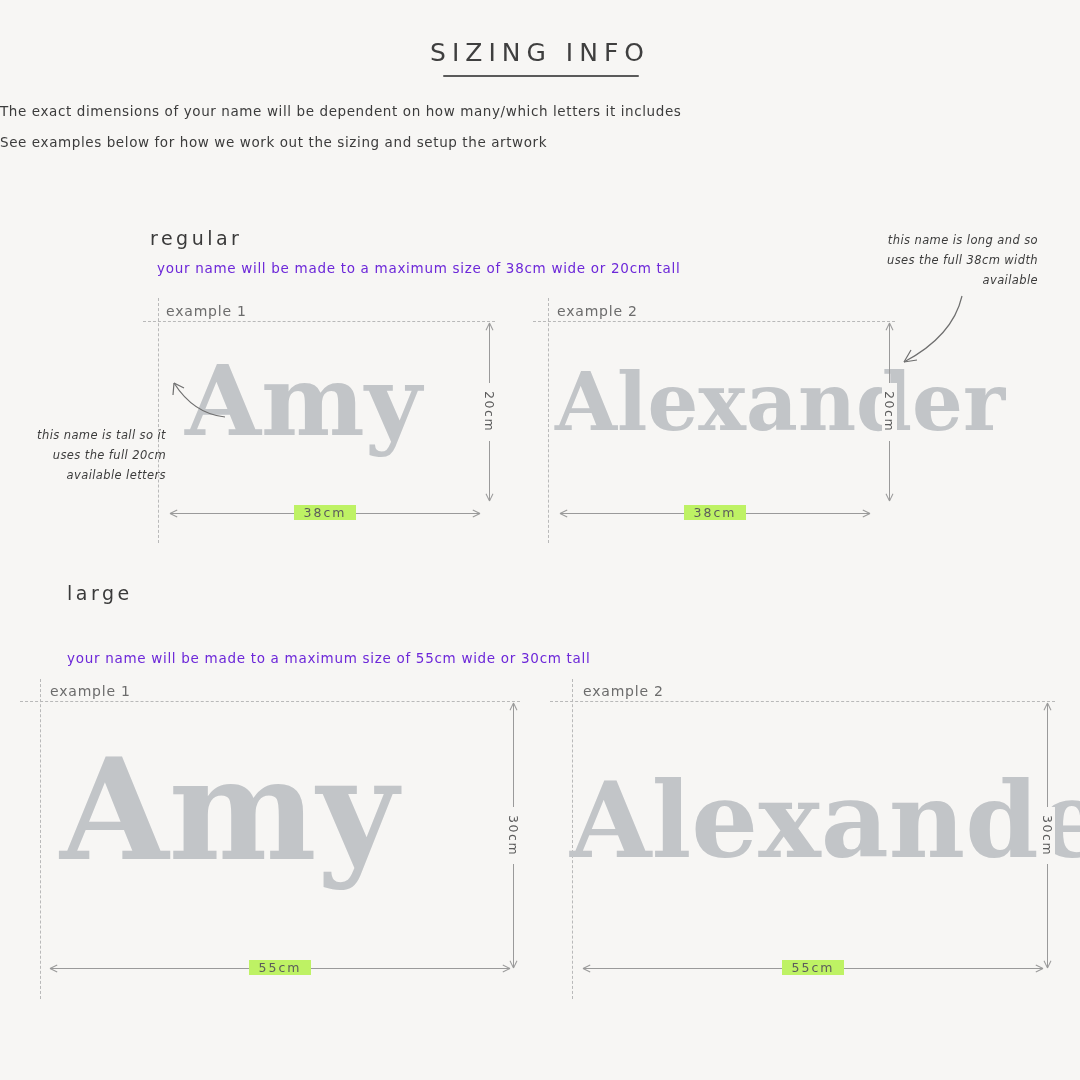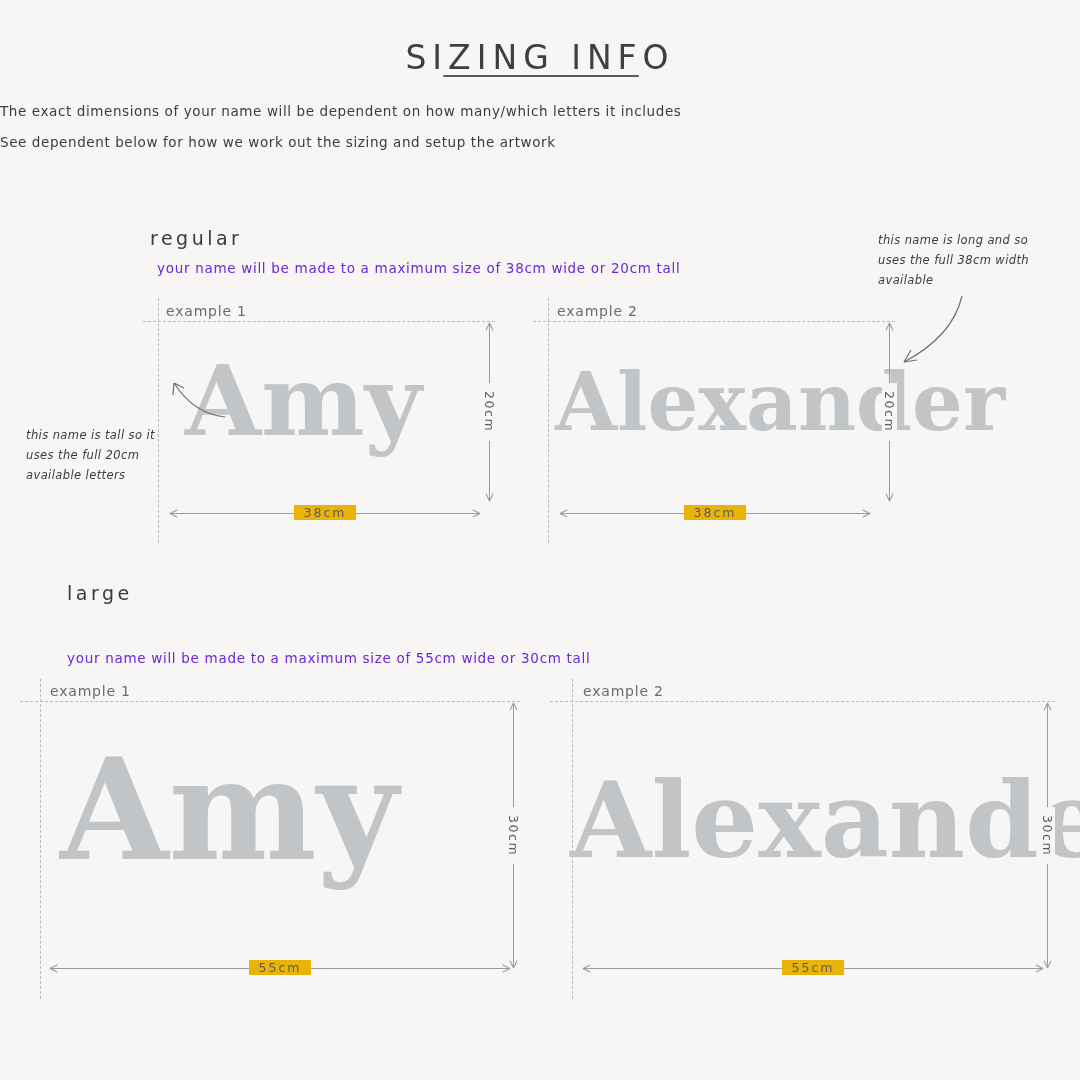--- a/index.html
+++ b/index.html
@@ -16,21 +16,21 @@
     overflow: hidden;
   }
 
   
   .page-title {
     position: absolute;
     top: 38px;
     left: 0;
     width: 1080px;
     text-align: center;
-    font-size: 33px;
+    font-size: 25px;
     letter-spacing: 6px;
     color: #3f3f3f;
     font-family: "DejaVu Sans", sans-serif;
   }
   .title-rule {
     position: absolute;
     top: 75px;
     left: 443px;
     width: 196px;
     height: 2px;
@@ -114,21 +114,21 @@
   .meas-h .cap.right::before { top: 5px; right: 0; left: auto; transform: rotate(-26deg); transform-origin: right center; }
   .meas-h .cap.right::after  { top: 5px; right: 0; left: auto; transform: rotate(26deg); transform-origin: right center; }
   .meas-h .label-wrap {
     position: absolute;
     left: 0; width: 100%;
     top: -1px;
     display: flex;
     justify-content: center;
   }
   .meas-h .label-wrap span {
-    background: #eab308;
+    background: #bef264;
     padding: 0 10px;
     font-size: 12.5px;
     letter-spacing: 2px;
     color: #5c5c5c;
     transform: translateY(-2px);
   }
 
   .meas-v {
     position: absolute;
     width: 10px;
@@ -179,41 +179,41 @@
 
   
   .note {
     position: absolute;
     font-size: 11.5px;
     line-height: 1.75;
     color: #3c3c3c;
     letter-spacing: 0.4px;
     font-style: italic;
   }
-  .note.center { text-align: left; }
+  .note.center { text-align: right; }
 
   
   .name-art {
     position: absolute;
     color: #c2c5c8;
     font-family: "DejaVu Serif", serif;
     font-weight: 700;
     white-space: nowrap;
     line-height: 1;
     user-select: none;
   }
   svg { display: block; }
 </style>
 </head>
 <body>
 
 <div class="page-title">SIZING INFO</div>
 <div class="title-rule"></div>
 <div class="intro intro-1">The exact dimensions of your name will be dependent on how many/which letters it includes</div>
-<div class="intro intro-2">See dependent below for how we work out the sizing and setup the artwork</div>
+<div class="intro intro-2">See examples below for how we work out the sizing and setup the artwork</div>
 
 <div class="sec-title" style="left:150px; top:227px;">regular</div>
 <div class="sec-sub" style="left:157px; top:260px;">your name will be made to a maximum size of 38cm wide or 20cm tall</div>
 
 <div class="dash-h" style="left:143px; top:321px; width:352px;"></div>
 <div class="dash-v" style="left:158px; top:298px; height:245px;"></div>
 <div class="ex-label" style="left:166px; top:303px;">example 1</div>
 
 <div class="name-art" style="left:185px; top:352px; font-size:98px;">Amy</div>
 

